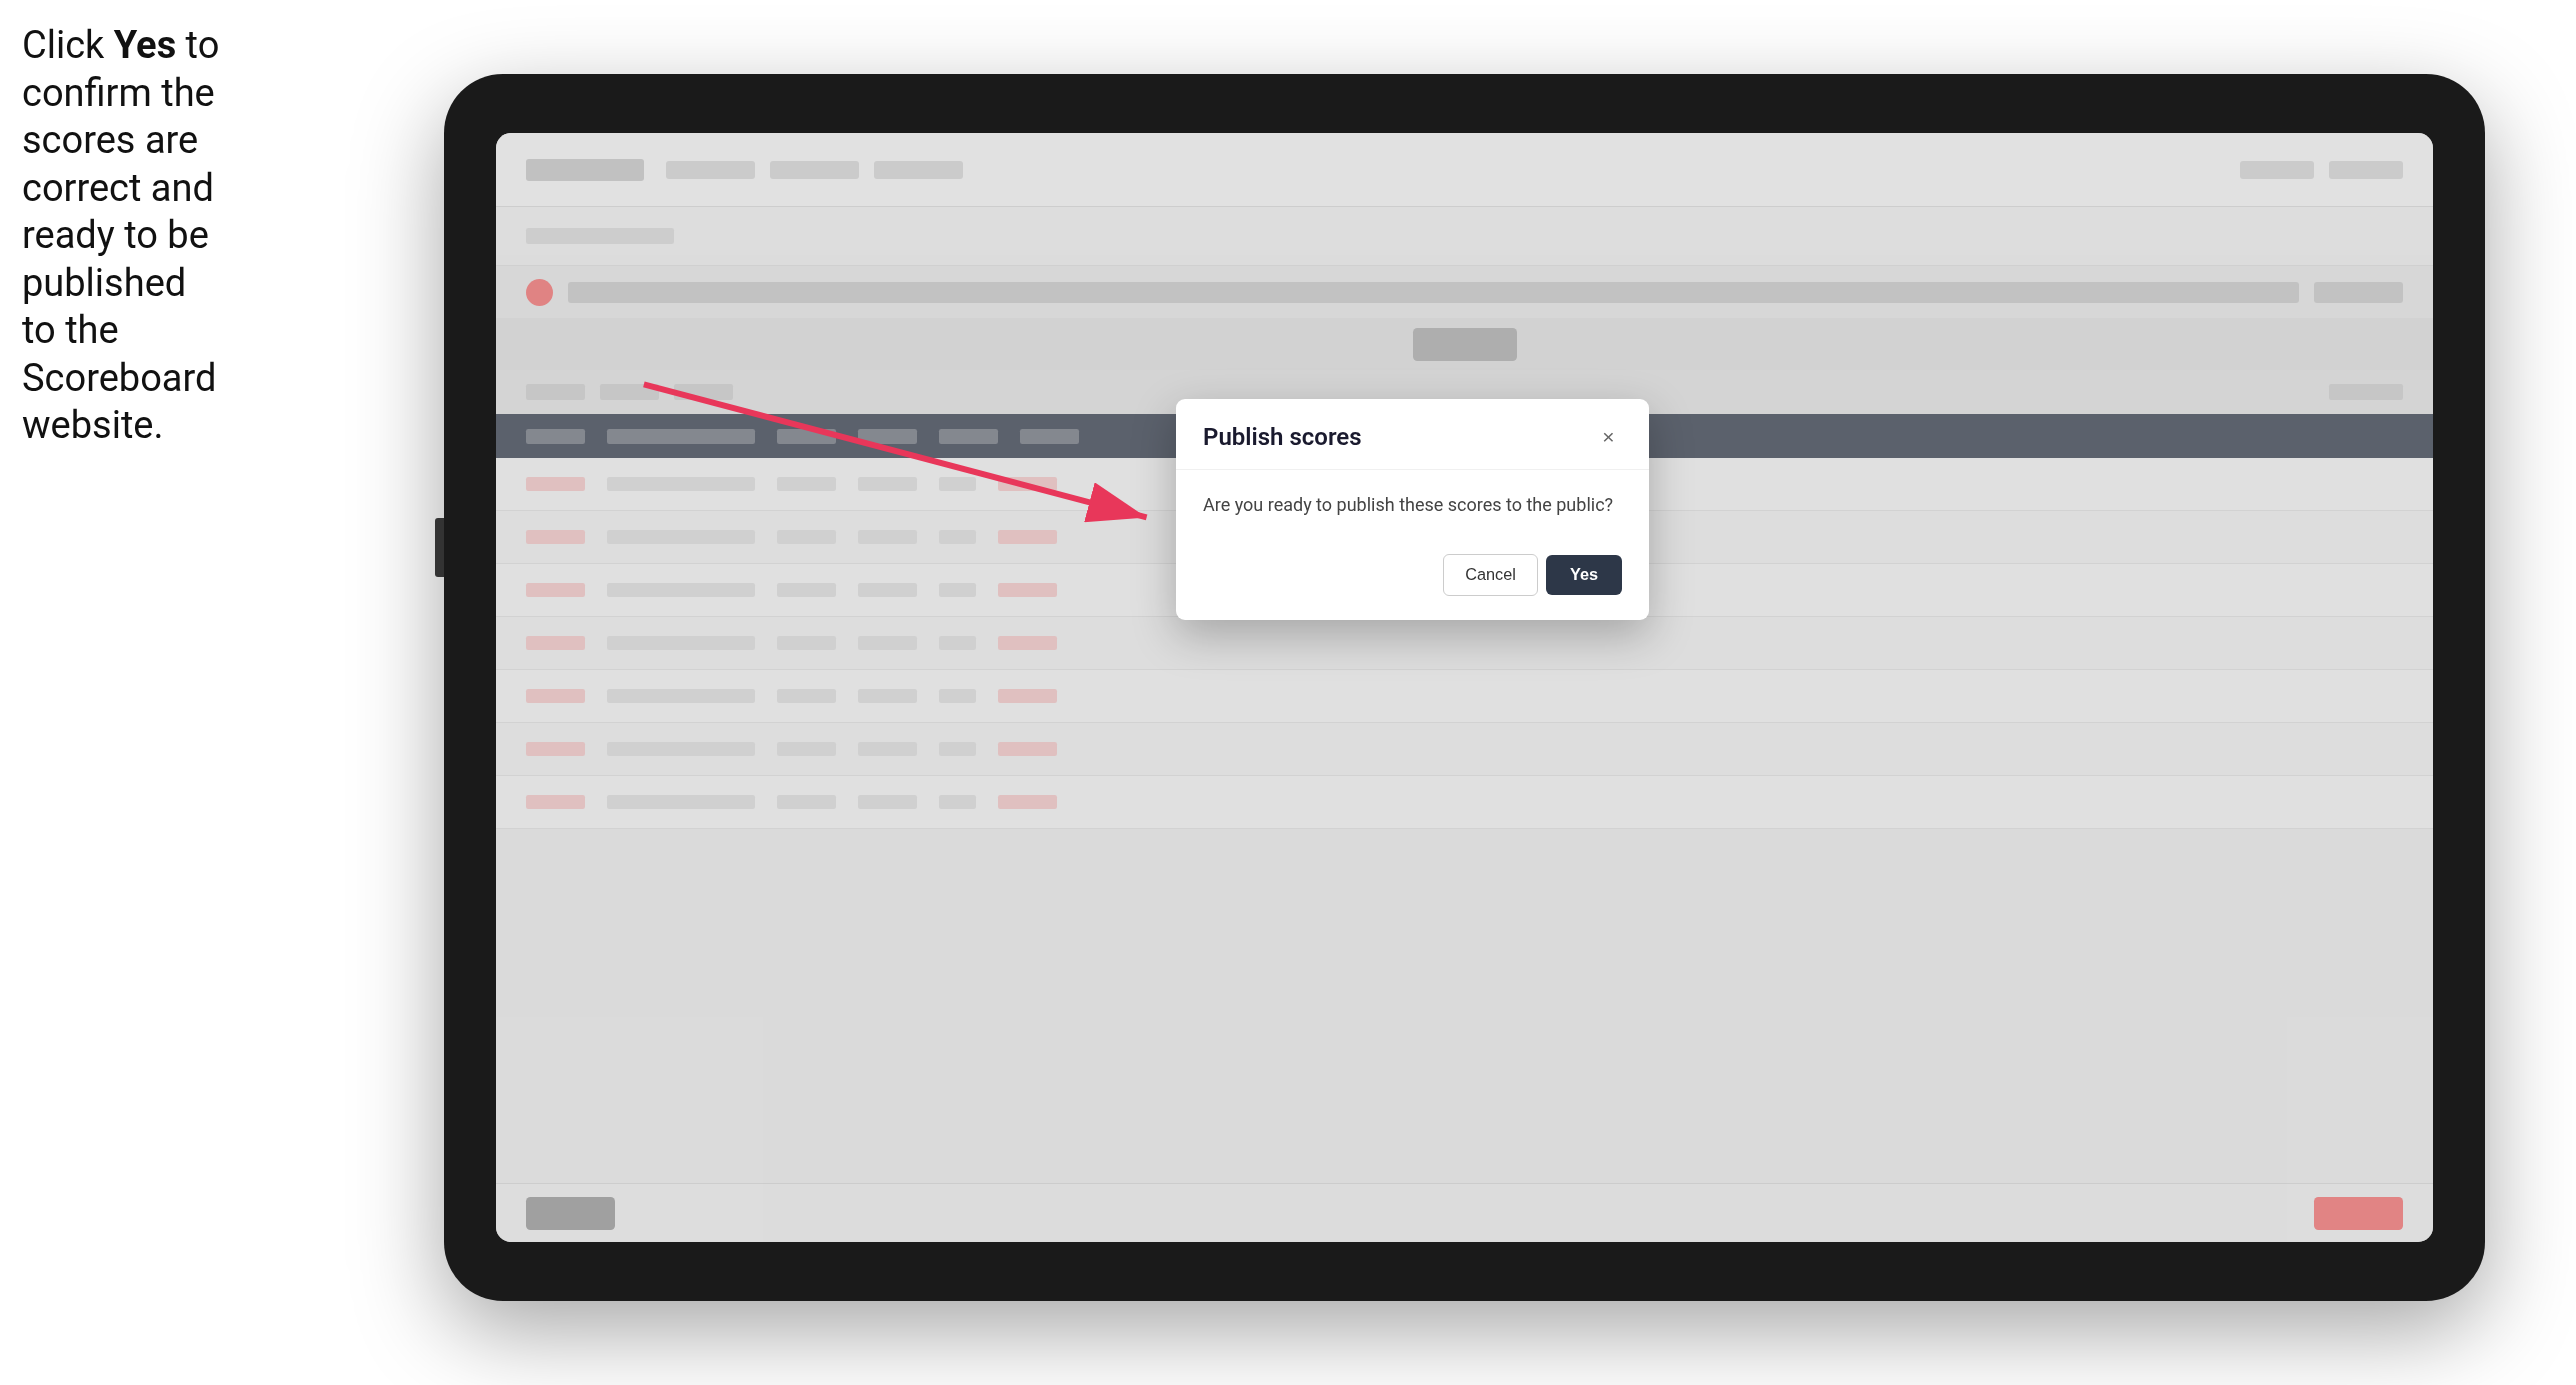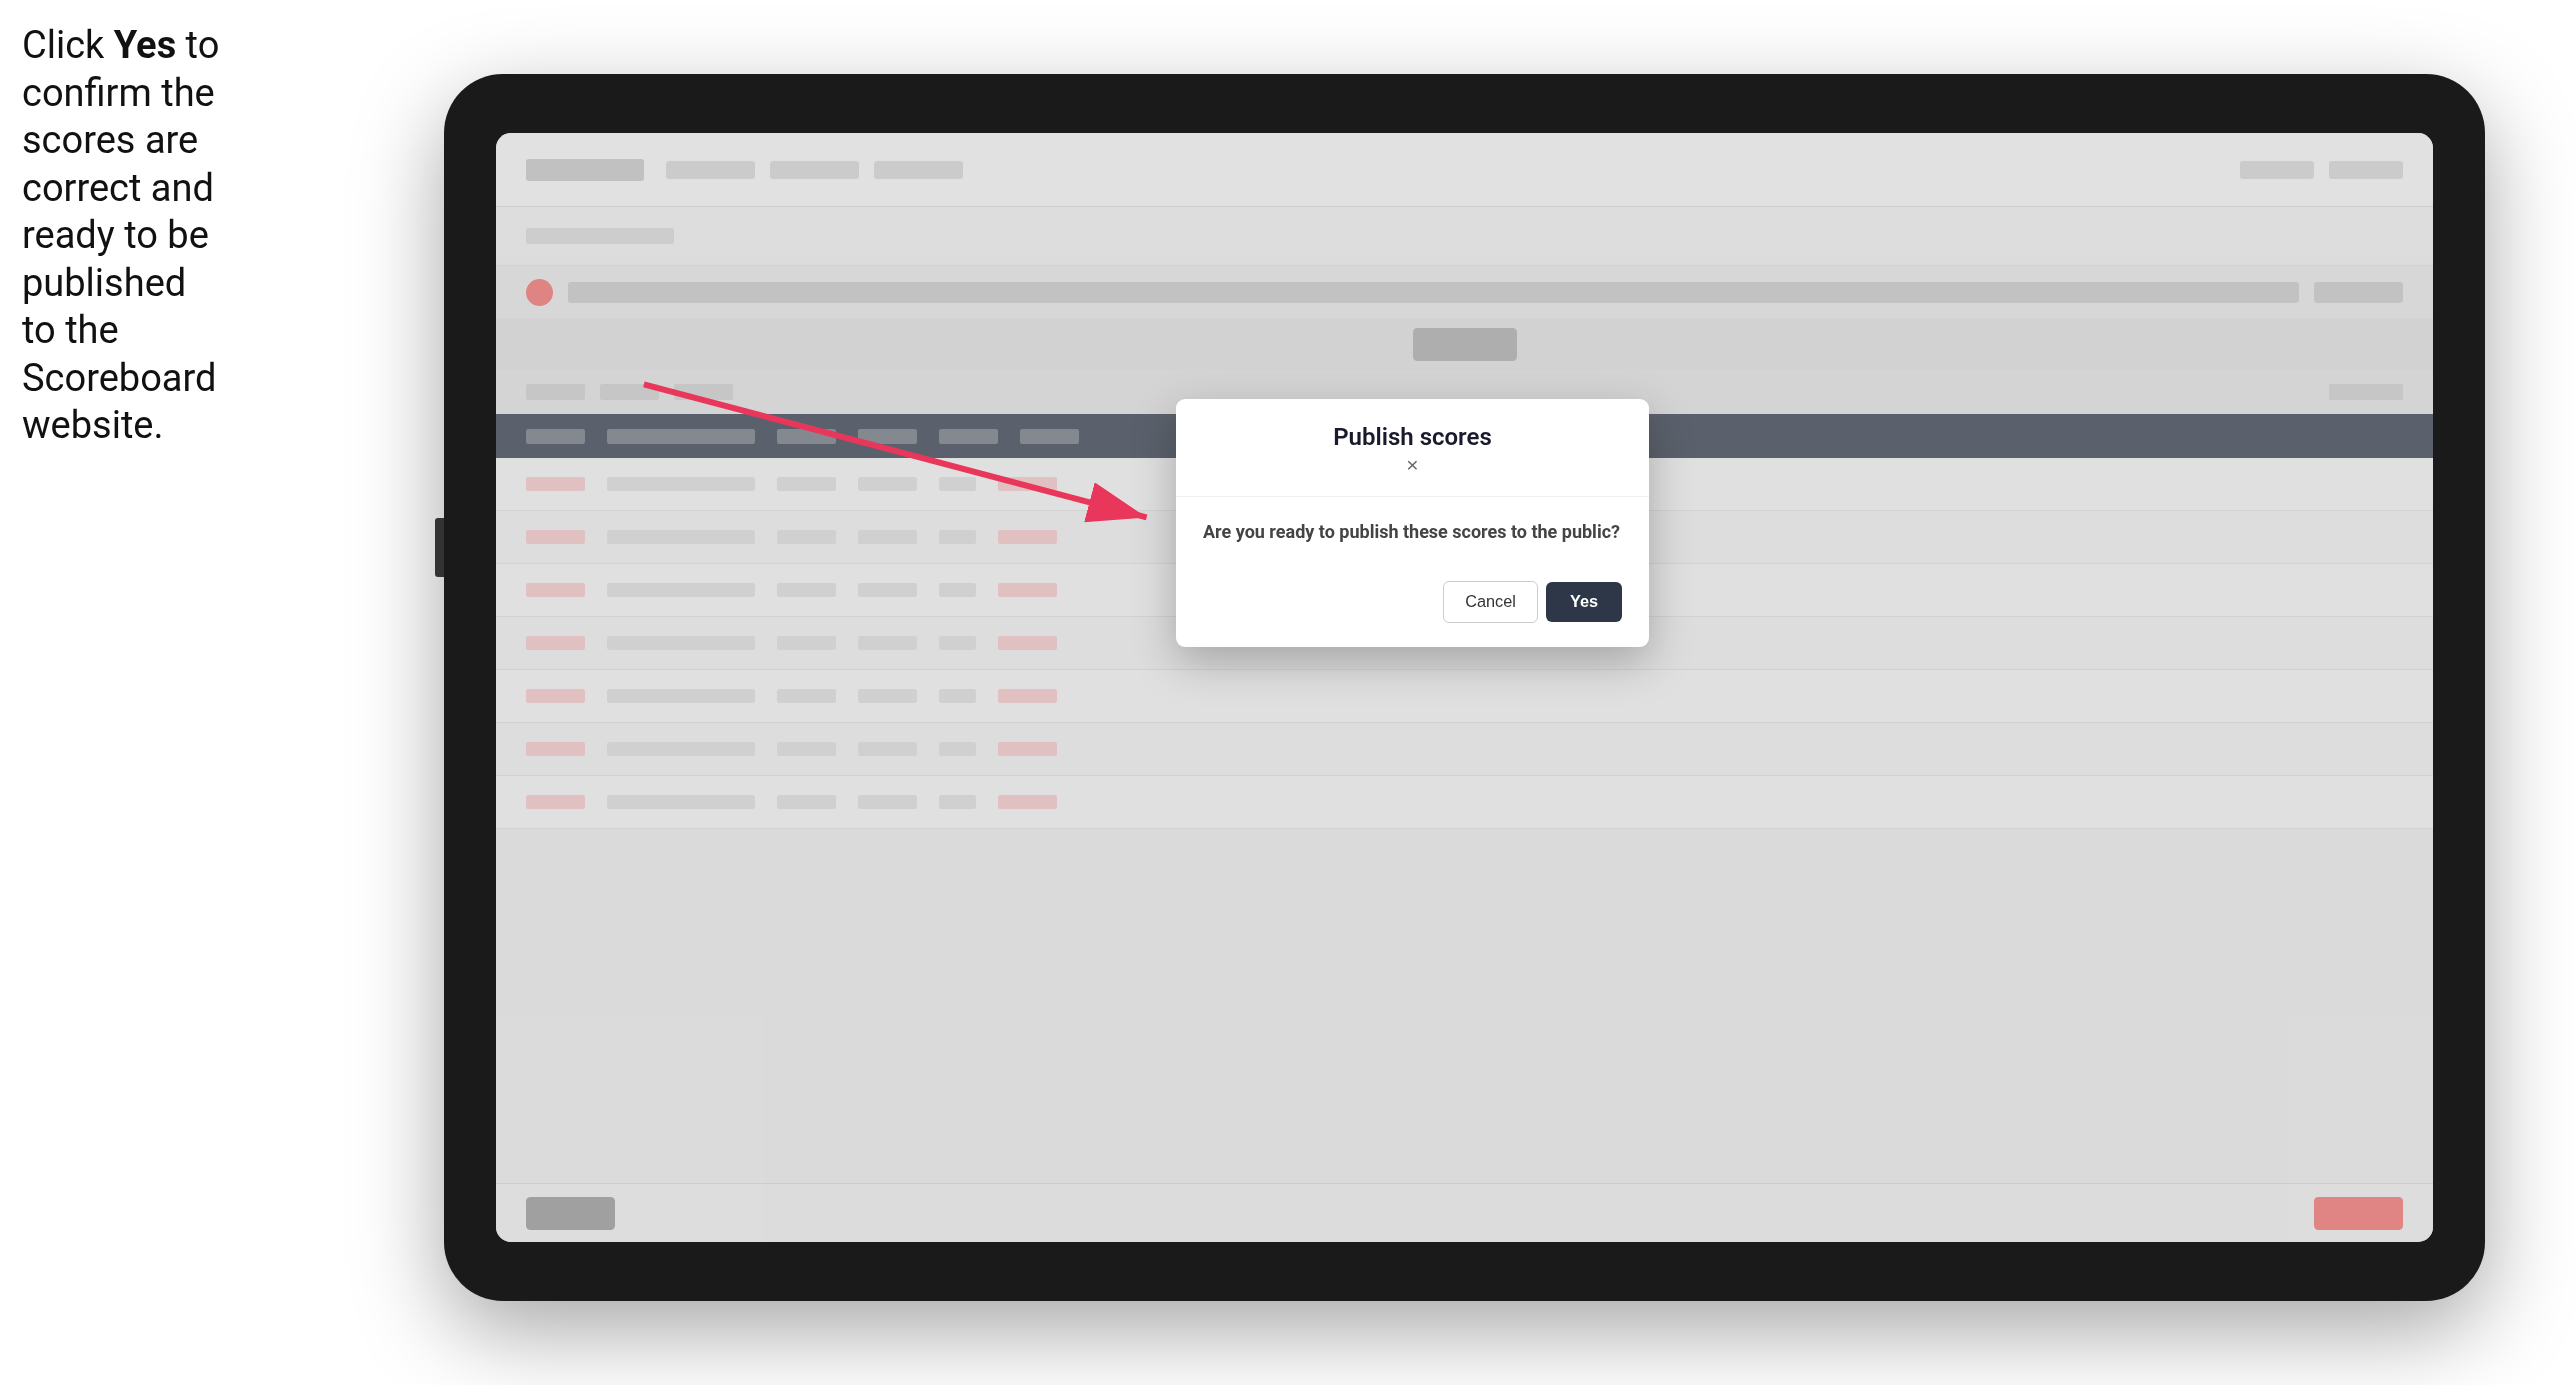--- a/index.html
+++ b/index.html
@@ -327,21 +327,20 @@
       top: 266px;
       left: 680px;
     }
 
     .modal-header {
       display: flex;
       align-items: center;
       justify-content: space-between;
       padding: 24px 27px 18px;
       border-bottom: 0.7px solid #f0f0f0;
-      flex-direction: column;
     }
 
     .modal-title {
       font-size: 24px;
       font-weight: 600;
       color: #1a1a2e;
     }
 
     .modal-close {
       width: 27px;
@@ -351,21 +350,20 @@
       cursor: pointer;
       display: flex;
       align-items: center;
       justify-content: center;
       color: #666;
       font-size: 21px;
     }
 
     .modal-body {
       padding: 21px 27px;
-      font-weight: bold;
     }
 
     .modal-message {
       font-size: 18px;
       color: #444444;
       line-height: 1.5;
     }
 
     .modal-footer {
       display: flex;

